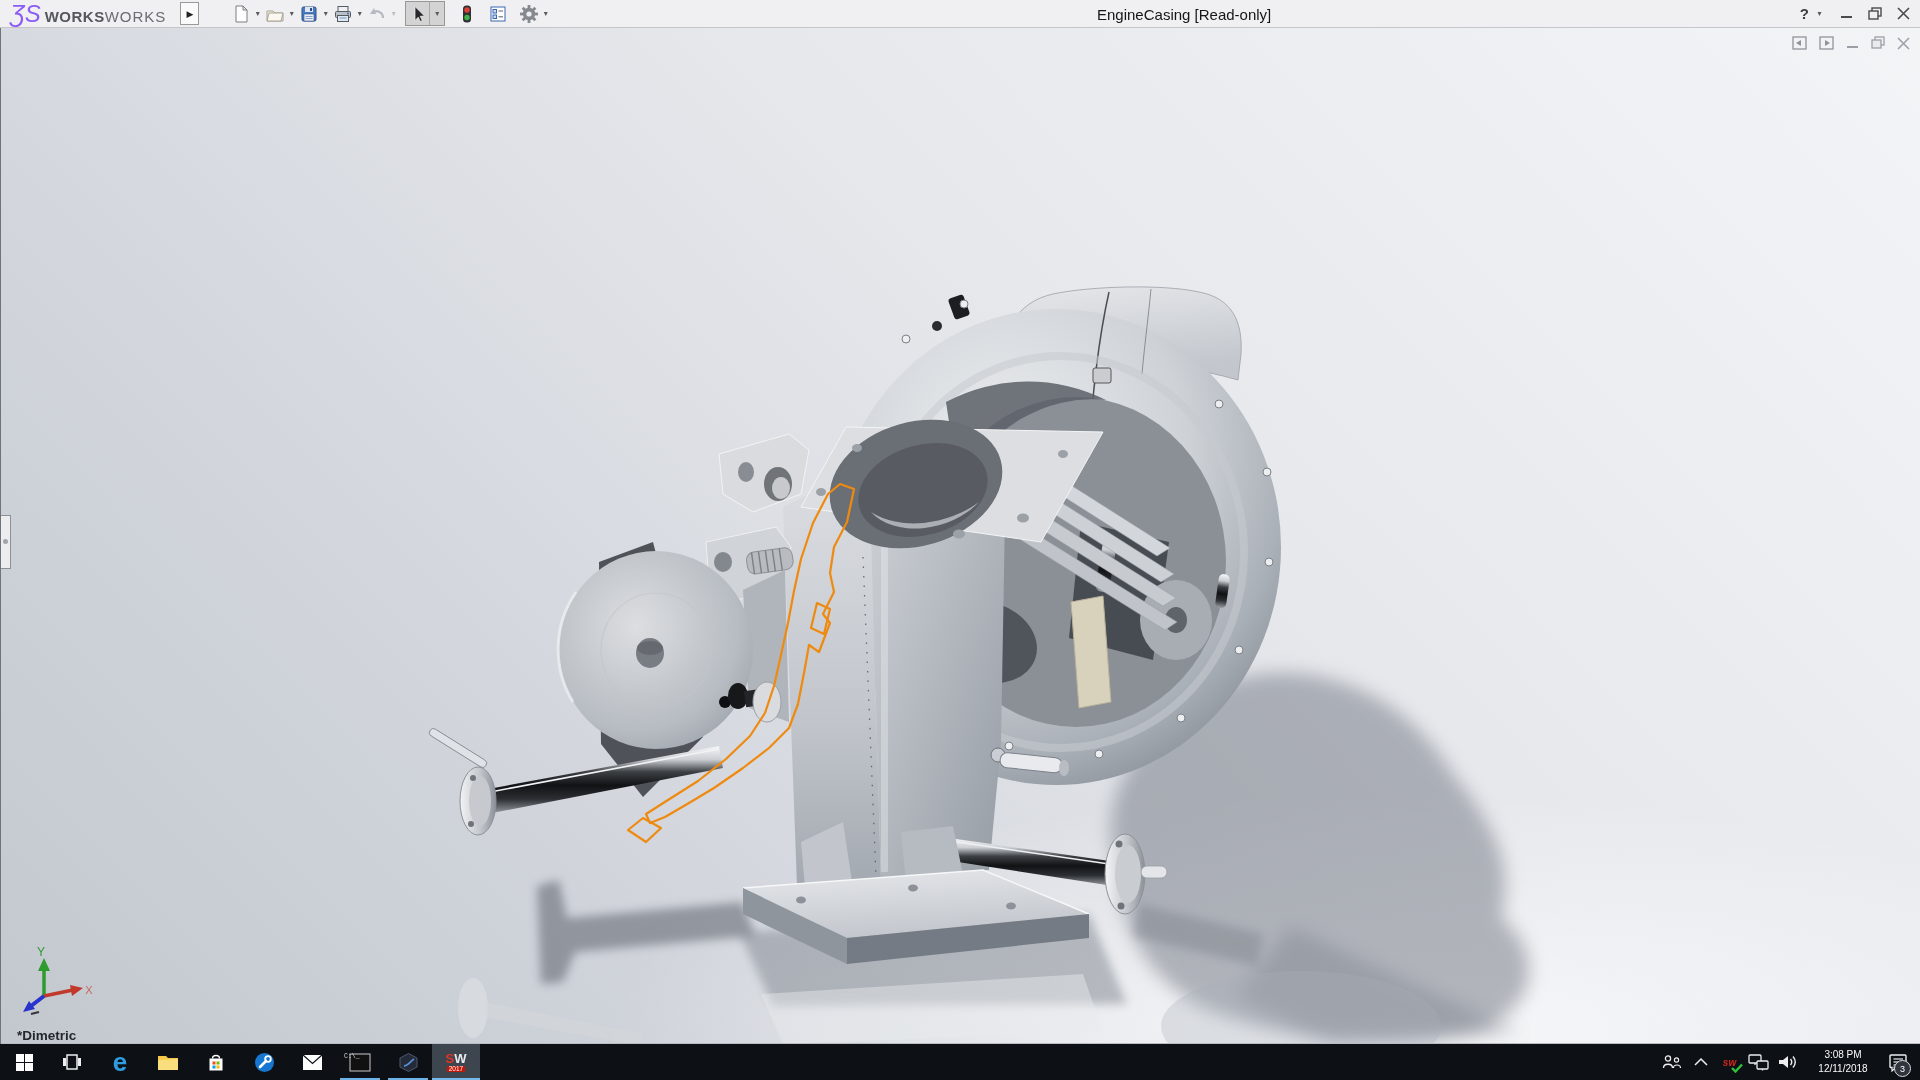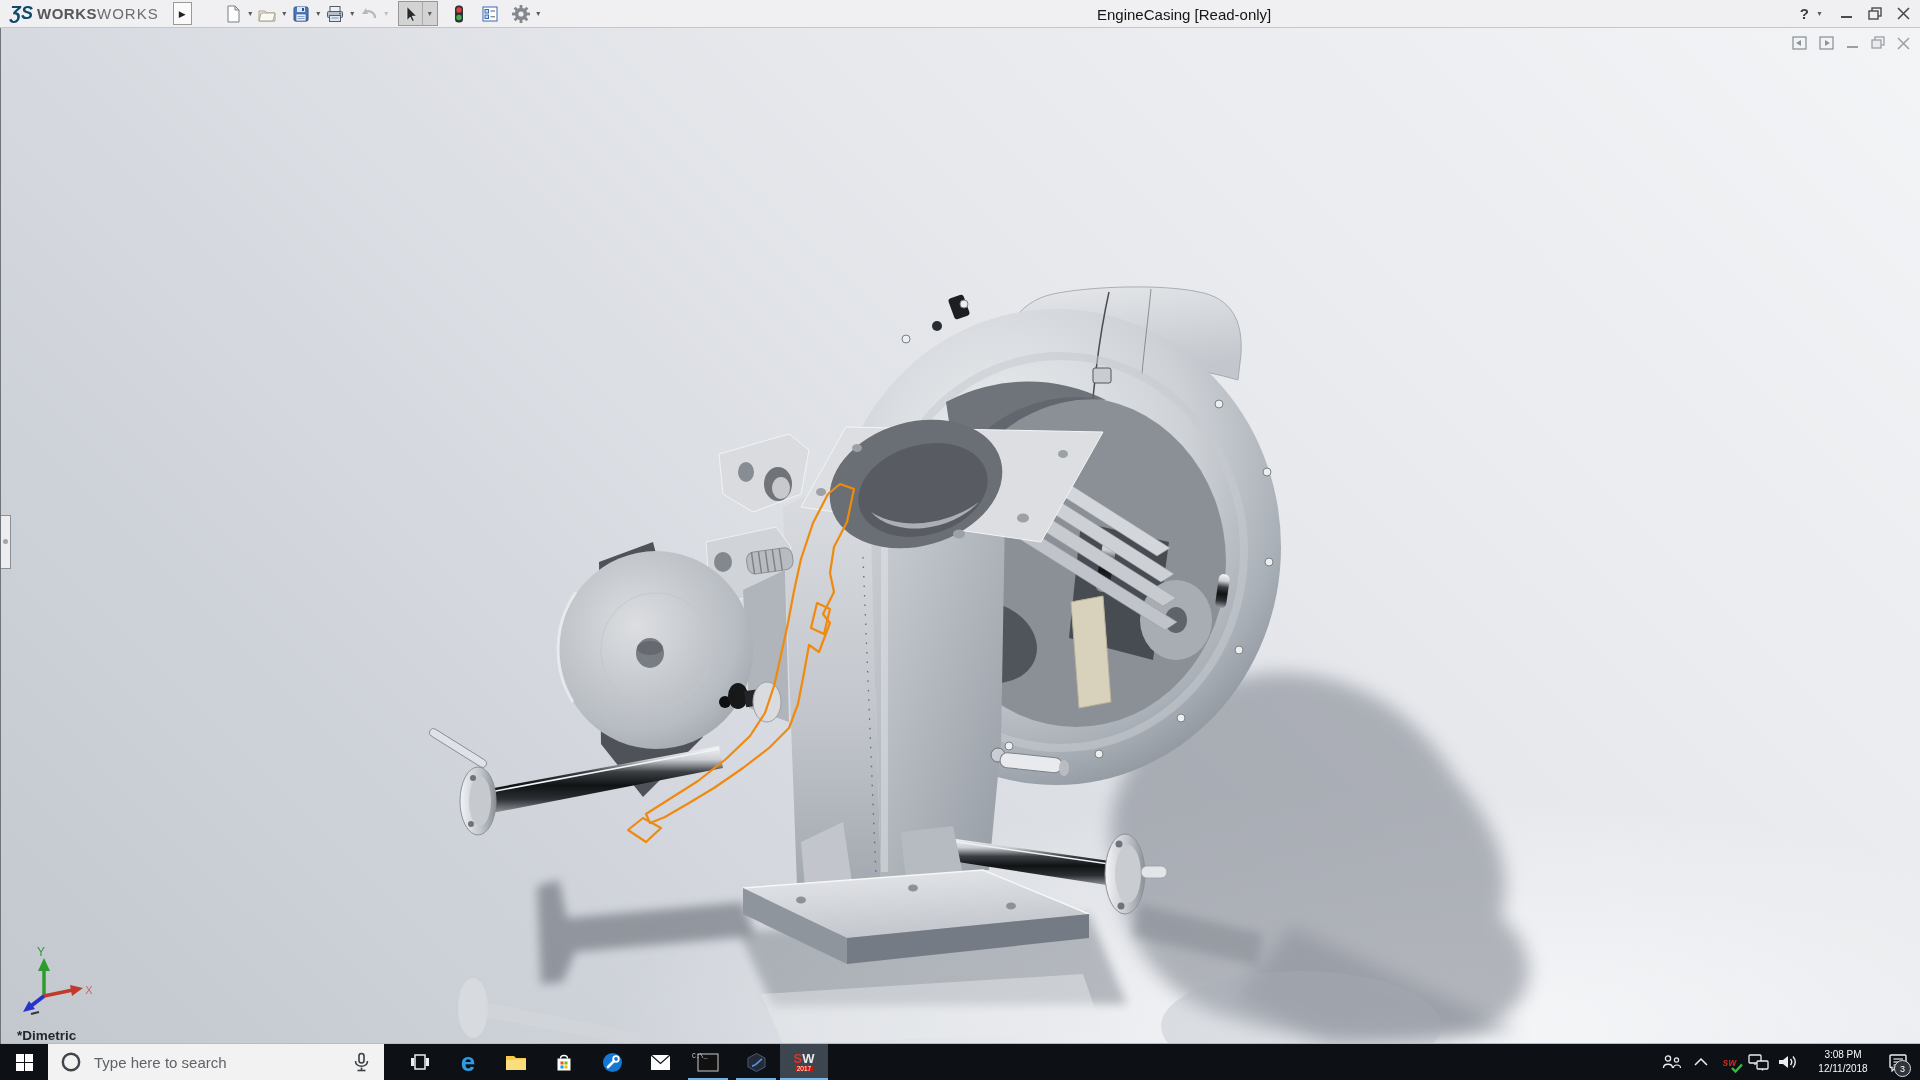--- a/index.html
+++ b/index.html
@@ -2,21 +2,21 @@
 <html><head>
 <meta charset="utf-8">
 <style>
   html,body{margin:0;padding:0;}
   body{width:1920px;height:1080px;position:relative;overflow:hidden;
        font-family:"Liberation Sans",sans-serif;background:#000;}
   
   .titlebar{position:absolute;top:0;left:0;right:0;height:27px;background:#f0eff1;
             border-bottom:1px solid #c6c6c8;display:flex;align-items:center;z-index:30;}
   .logo{display:flex;align-items:baseline;margin-left:10px;cursor:default;}
-  .logo .mark{color:#0c4a6e;font-weight:bold;font-style:italic;font-size:18px;margin-right:4px;}
+  .logo .mark{color:#8b5cf6;font-weight:normal;font-style:italic;font-size:24px;margin-right:4px;}
   .logo .bold{font-weight:bold;font-size:15px;color:#55575b;letter-spacing:.5px;}
   .logo .light{font-weight:normal;font-size:15px;color:#6a6c70;letter-spacing:1px;}
   .flyout{width:17px;height:21px;border:1px solid #9a9a9a;background:#fafafa;display:flex;
           align-items:center;justify-content:center;font-size:9px;color:#222;margin-left:14px;}
   .tbgroup{display:flex;align-items:center;margin-left:4px;}
   .tb-ic{width:23px;height:23px;display:flex;align-items:center;justify-content:center;}
   .caret{font-size:8px;color:#5a5a5a;width:11px;text-align:center;}
   .caret.dis{color:#bcbfc3;}
   .sel-wrap{display:flex;align-items:center;background:#d3d3d4;border:1px solid #979797;height:23px;margin-left:6px;}
   .sel-wrap .tb-ic{background:#d3d3d4;}
@@ -424,32 +424,20 @@
 <div class="taskbar">
   <div class="tb-btn start">
     <svg width="17" height="17">
       <rect x="0" y="0" width="8" height="8" fill="#fdfdfd"></rect>
         <rect x="9" y="0" width="8" height="8" fill="#fdfdfd"></rect>
       <rect x="0" y="9" width="8" height="8" fill="#fdfdfd"></rect>
         <rect x="9" y="9" width="8" height="8" fill="#fdfdfd"></rect>
     </svg>
   </div>
 
-  <div class="search">
-    <svg width="22" height="22">
-      <circle cx="11" cy="11" r="8.2" fill="none" stroke="#41444a" stroke-width="2.4"></circle>
-      </svg>
-    <input type="text" placeholder="Type here to search" style="">
-    <svg width="21" height="21">
-      <rect x="8" y="1.5" width="5" height="9.5" rx="2.5" fill="none" stroke="#3c4046" stroke-width="1.6"></rect>
-      <path d="M4.5,9 c0,7 12,7 12,0" fill="none" stroke="#3c4046" stroke-width="1.6"></path>
-      <line x1="10.5" y1="15.5" x2="10.5" y2="18" stroke="#3c4046" stroke-width="1.6"></line>
-      <line x1="6.5" y1="18.5" x2="14.5" y2="18.5" stroke="#3c4046" stroke-width="1.6"></line>
-    </svg>
-  </div>
 
   <div class="tb-btn app">
     <svg width="20" height="20">
       <rect x="5" y="3" width="10" height="14" fill="none" stroke="#eceef0" stroke-width="1.5"></rect>
       <rect x="1" y="6" width="3" height="8" fill="#eceef0"></rect>
       <rect x="16" y="6" width="3" height="8" fill="#eceef0"></rect>
     </svg>
   </div>
   <div class="tb-btn app">
     <span class="edge-e">e</span>

